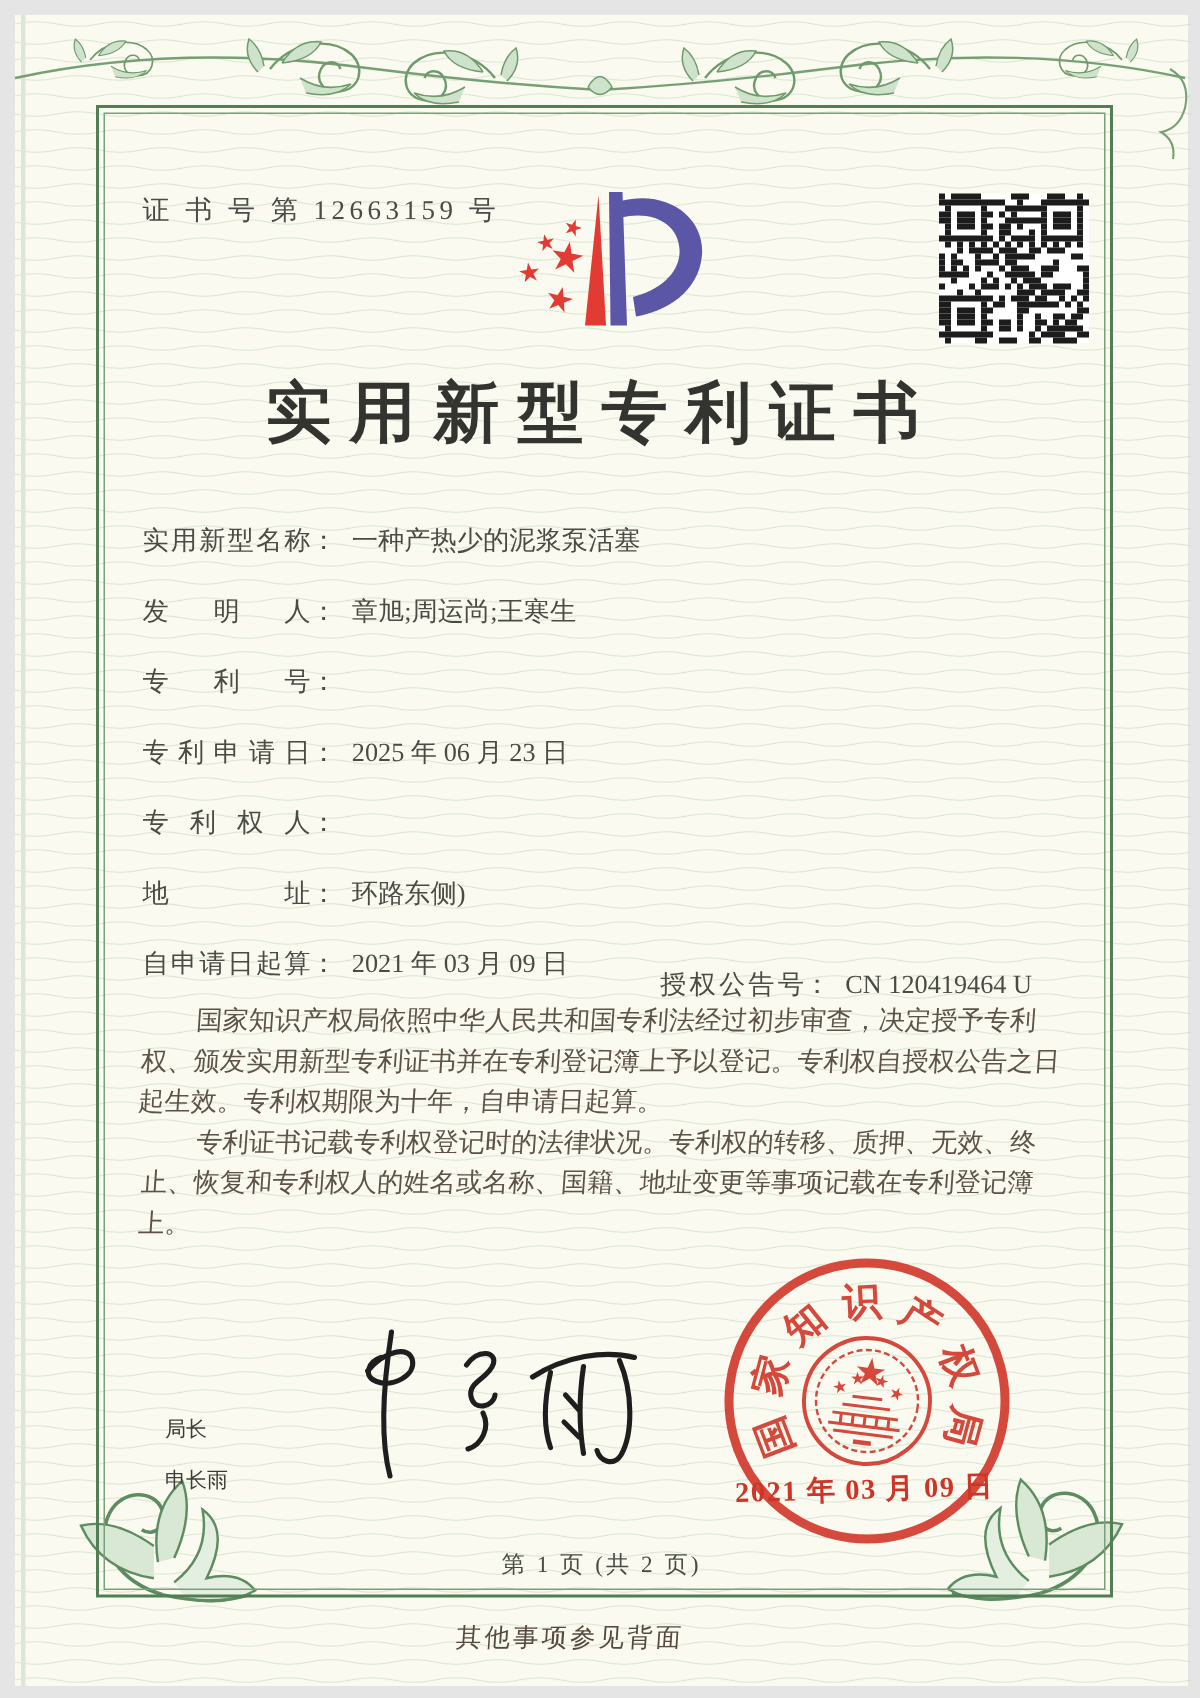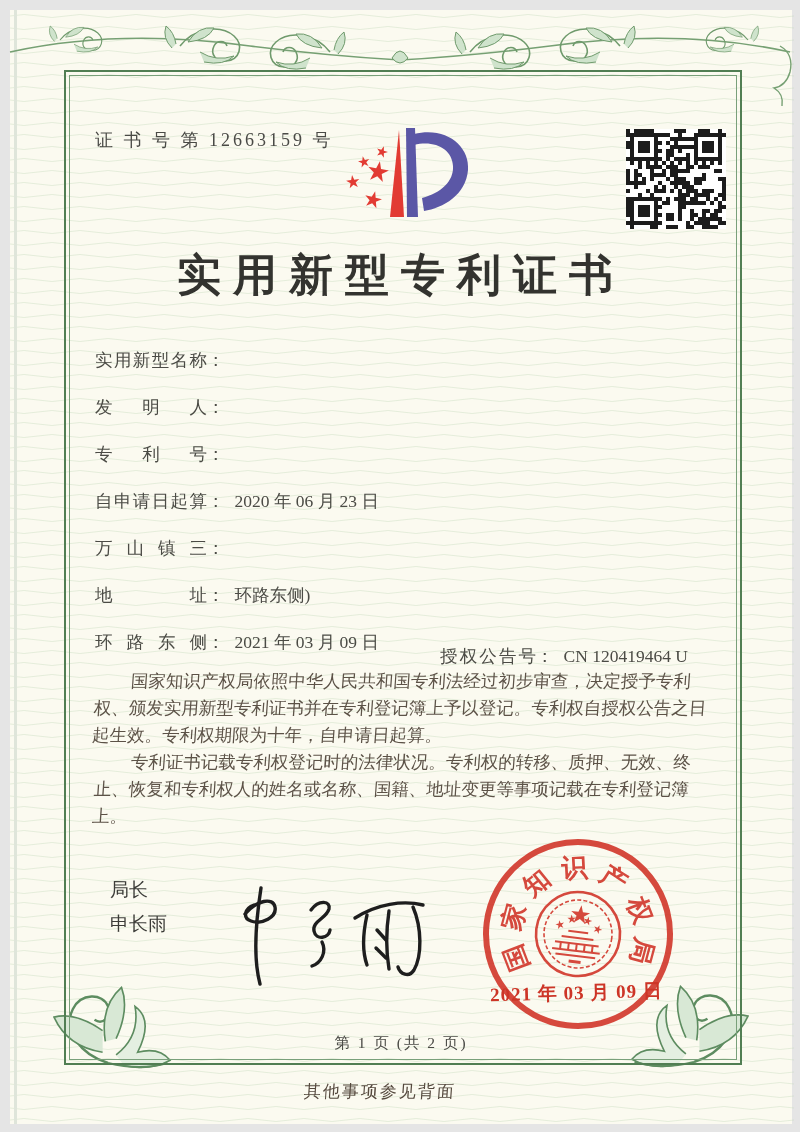--- a/index.html
+++ b/index.html
@@ -28,21 +28,21 @@
   .flabel{display:inline-block;width:112px;text-align:justify;text-align-last:justify;flex:none;}
   .fcolon{flex:none;margin-right:10px;}
   .fvalue{display:inline-block;max-width:480px;}
   .grant-no{position:absolute;left:345px;top:14px;display:flex;}
   .addr2{display:block;}
 
   .paras{position:absolute;left:94px;top:668px;width:618px;font-size:17.5px;line-height:27px;
          color:#5c5247;font-family:"DejaVu Serif","Liberation Serif",serif;}
   .paras p{margin:0;text-indent:2em;transform:skewX(-4deg);}
 
-  .director{position:absolute;left:110px;top:872px;font-size:19px;color:#3c3c38;
+  .director{position:absolute;left:110px;top:936px;font-size:14px;color:#3c3c38;
             font-family:"DejaVu Sans","Liberation Sans",sans-serif;line-height:34px;}
   .signature{position:absolute;left:215px;top:880px;width:230px;height:115px;}
 
   .seal{position:absolute;left:478px;top:832px;width:200px;height:200px;}
   .seal-date{position:absolute;left:490px;top:980px;width:180px;font-size:19px;color:#cd3527;
              letter-spacing:1px;transform:rotate(-1.5deg);font-weight:600;}
 
   .page-no{position:absolute;left:0;top:1033px;width:802px;text-align:center;font-size:15.5px;color:#4a4a45;letter-spacing:2px;}
   .back-note{position:absolute;left:0;top:1080px;width:760px;text-align:center;font-size:17px;color:#55493e;
              font-family:"DejaVu Serif",serif;transform:skewX(-4deg);letter-spacing:2px;}
@@ -833,45 +833,47 @@
       <div></div>
       <div></div>
     </div>
 
   <div class="doc-title">实用新型专利证书</div>
 
   <div class="fields">
     <div class="frow">
       <span class="flabel">实用新型名称</span>
       <span class="fcolon">：</span>
+      <span class="fvalue">一种产热少的泥浆泵活塞</span>
     </div>
     <div class="frow">
       <span class="flabel">发明人</span>
       <span class="fcolon">：</span>
+      <span class="fvalue">章旭;周运尚;王寒生</span>
     </div>
     <div class="frow">
       <span class="flabel">专利号</span>
       <span class="fcolon">：</span>
     </div>
     <div class="frow">
-      <span class="flabel">自申请日起算</span>
+      <span class="flabel">专利申请日</span>
       <span class="fcolon">：</span>
-      <span class="fvalue">2020 年 06 月 23 日</span>
+      <span class="fvalue">2025 年 06 月 23 日</span>
     </div>
     <div class="frow">
-      <span class="flabel">万山镇三</span>
+      <span class="flabel">专利权人</span>
       <span class="fcolon">：</span>
     </div>
     <div class="frow">
       <span class="flabel">地址</span>
       <span class="fcolon">：</span>
       <span class="fvalue"><span class="addr2">环路东侧)</span></span>
     </div>
     <div class="frow">
-      <span class="flabel">环路东侧</span>
+      <span class="flabel">自申请日起算</span>
       <span class="fcolon">：</span>
       <span class="fvalue">2021 年 03 月 09 日</span>
       <span class="grant-no">
         <span class="flabel" style="width:96px">授权公告号</span>
         <span class="fcolon">：</span>
         <span class="fvalue">CN 120419464 U</span>
       </span>
     </div>
   </div>
 

